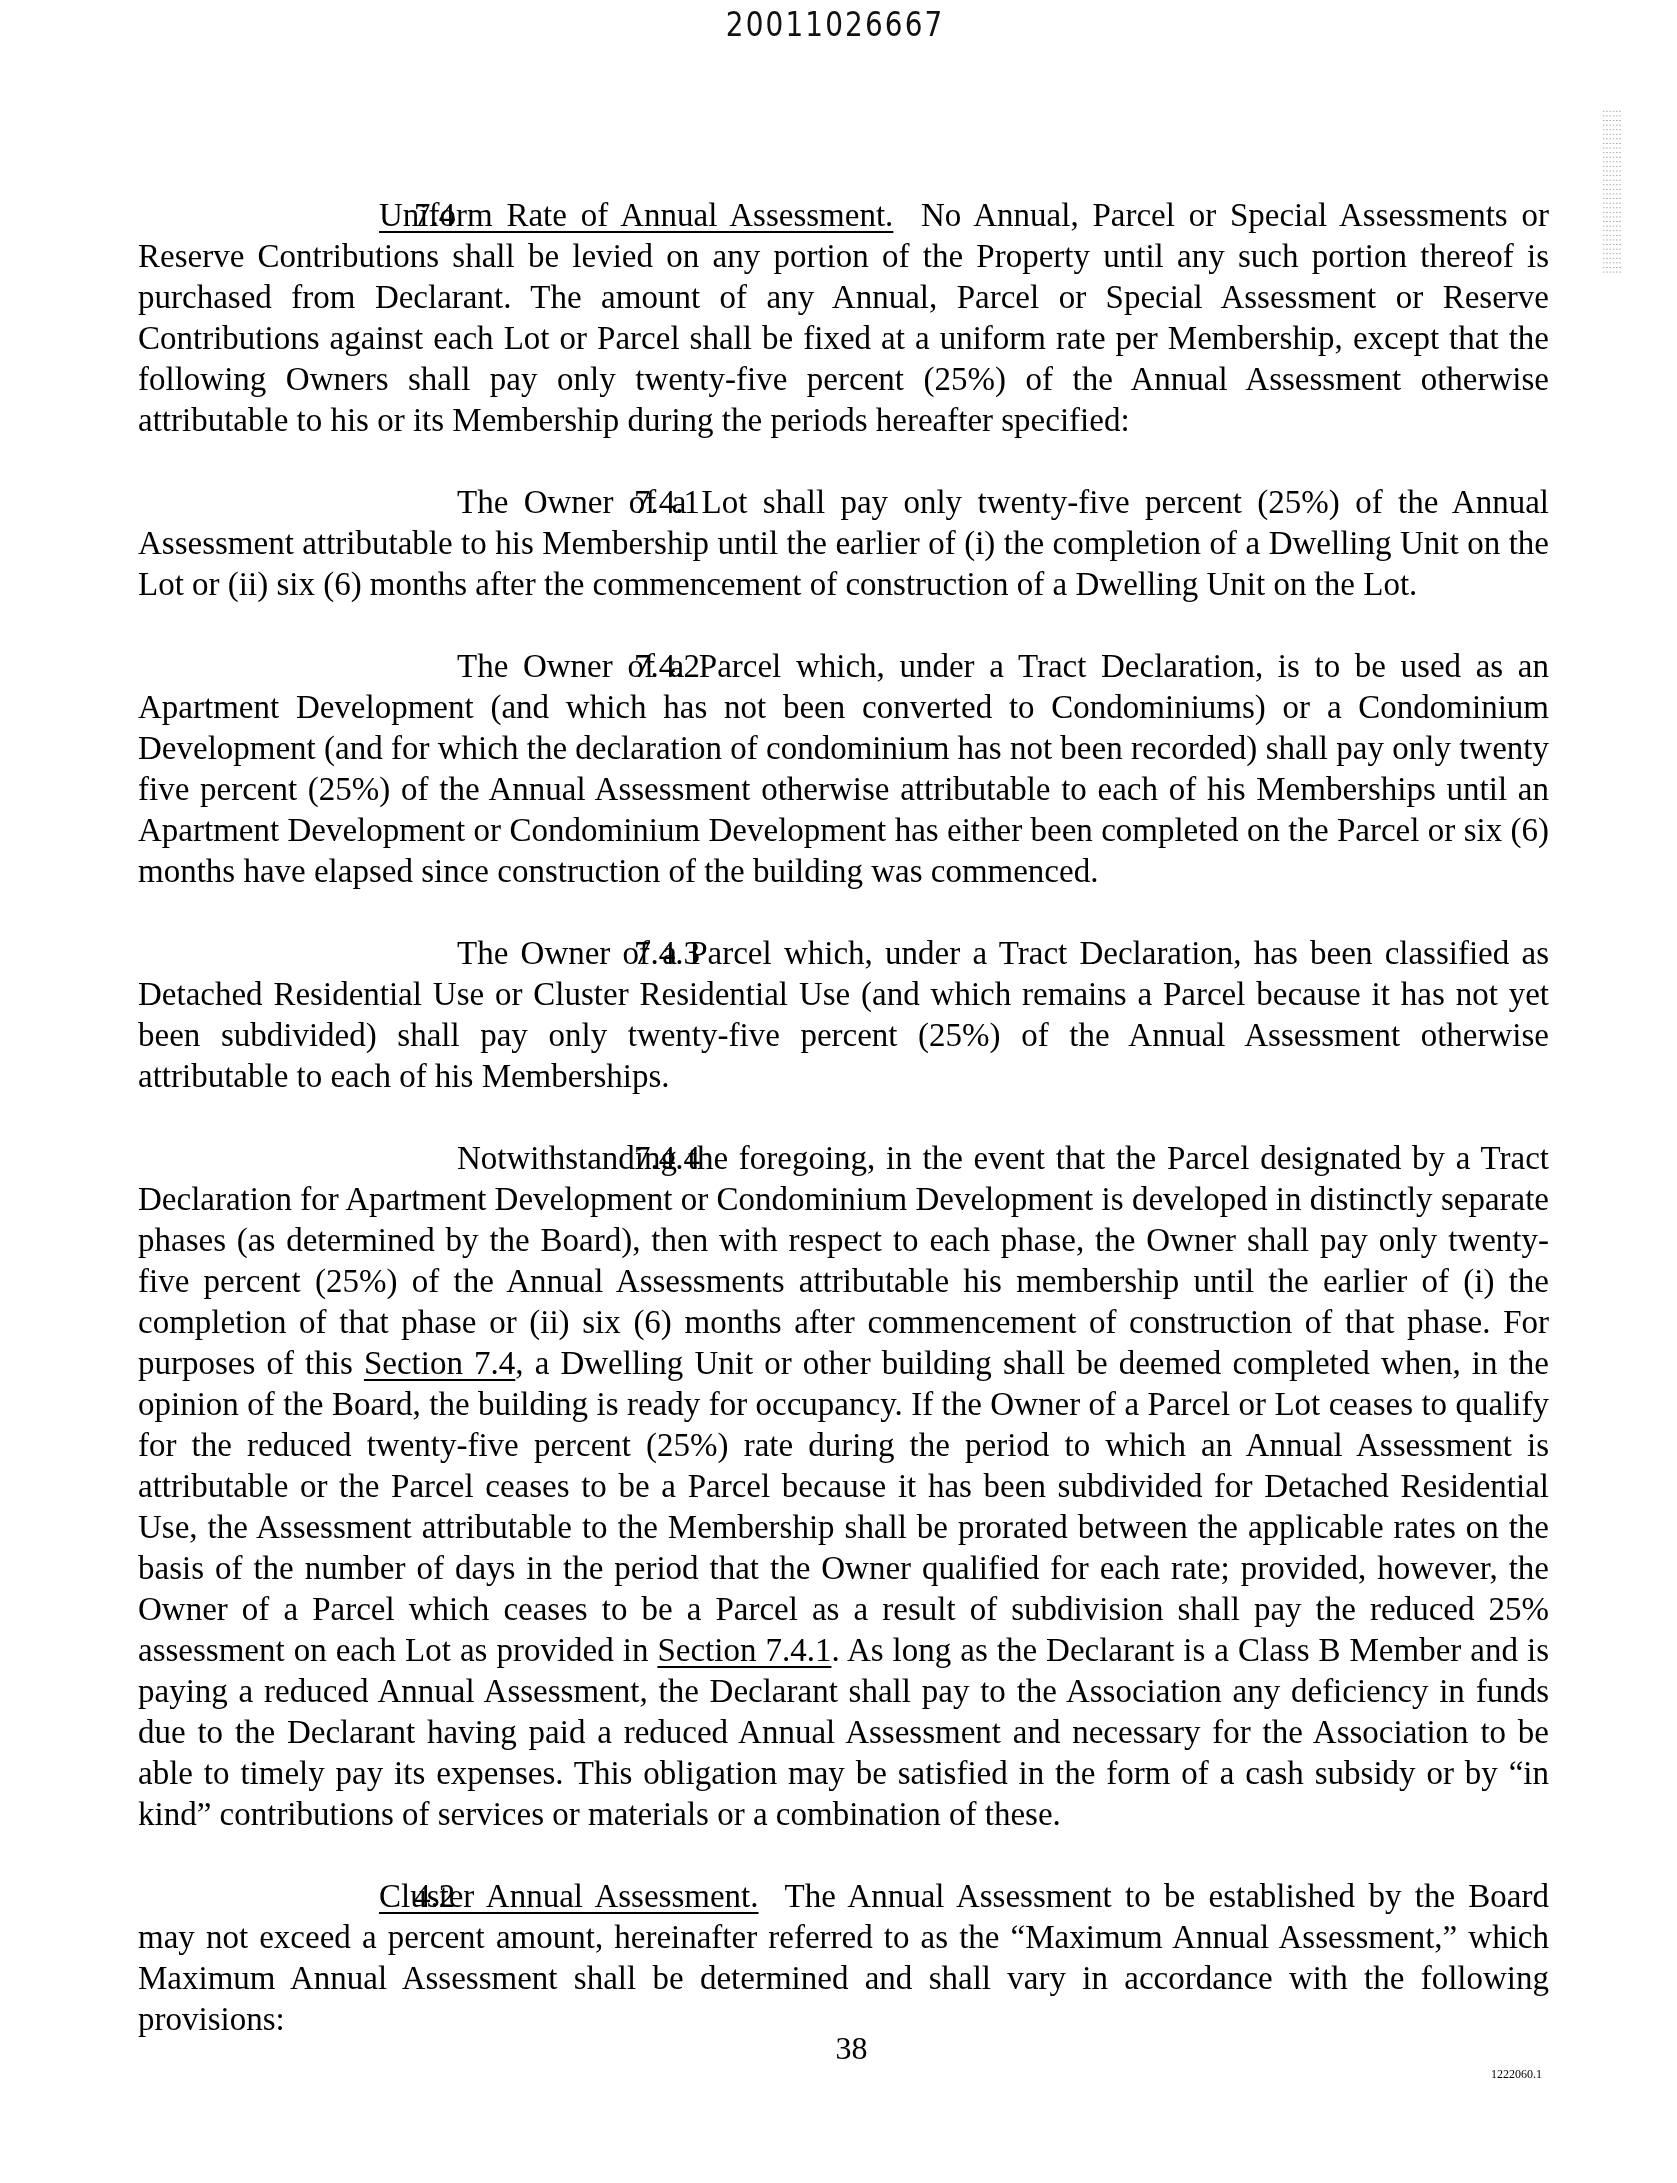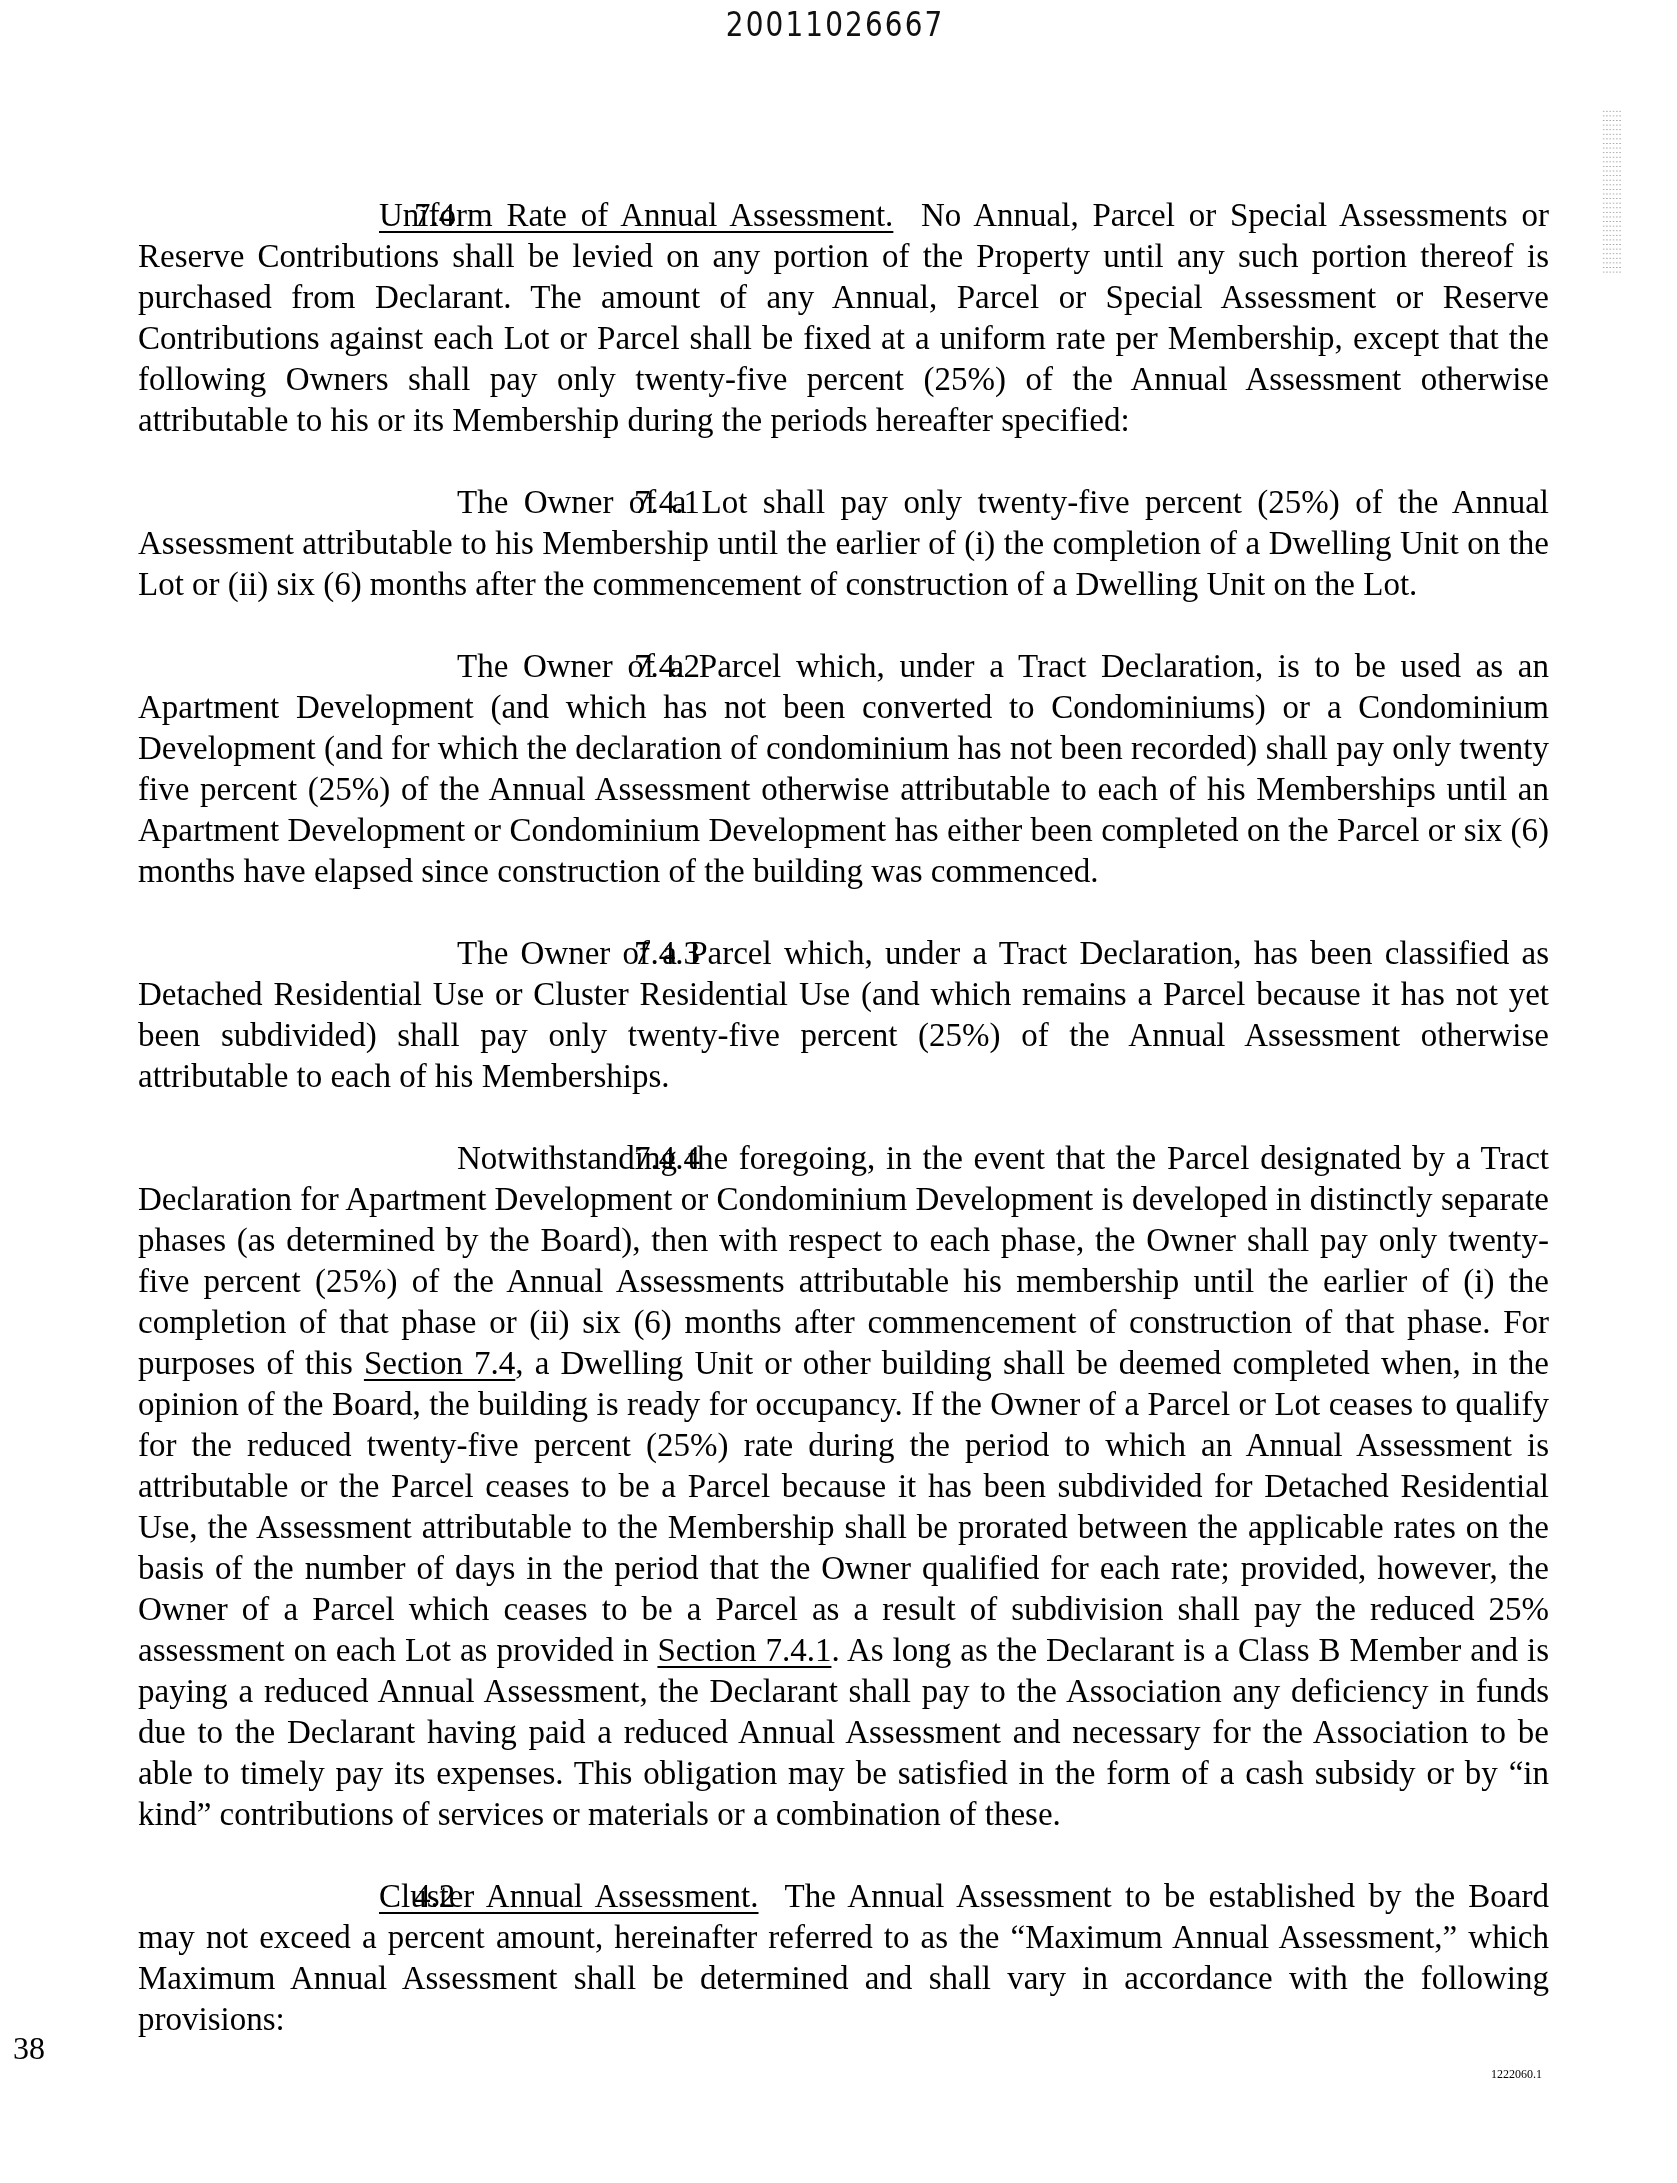--- a/index.html
+++ b/index.html
@@ -21,21 +21,21 @@
     text-align: justify;
   }
   .para { margin: 0 0 41px 0; text-indent: 0; }
   .para.sec { text-indent: 138px; }
   .para.sub { text-indent: 248px; margin-top: 38px; }
   .num { display: inline-block; }
   .sec .num { width: 103px; }
   .sub .num { width: 71px; }
   .u { text-decoration: underline; text-decoration-thickness: 2px; text-underline-offset: 5.3px; }
   .footer-page {
-    position: absolute; top: 2030px; left: 0; width: 1677px; 
+    position: absolute; top: 2030px; left: 0; width: 1677px; text-align: center;
     font-family: "Liberation Serif", serif; font-size: 32px;
   }
   .footer-page span { position: relative; left: 13px; }
   .footer-id {
     position: absolute; top: 2067px; left: 1491px;
     font-family: "Liberation Serif", serif; font-size: 12px;
   }
 </style>
 </head>
 <body>

